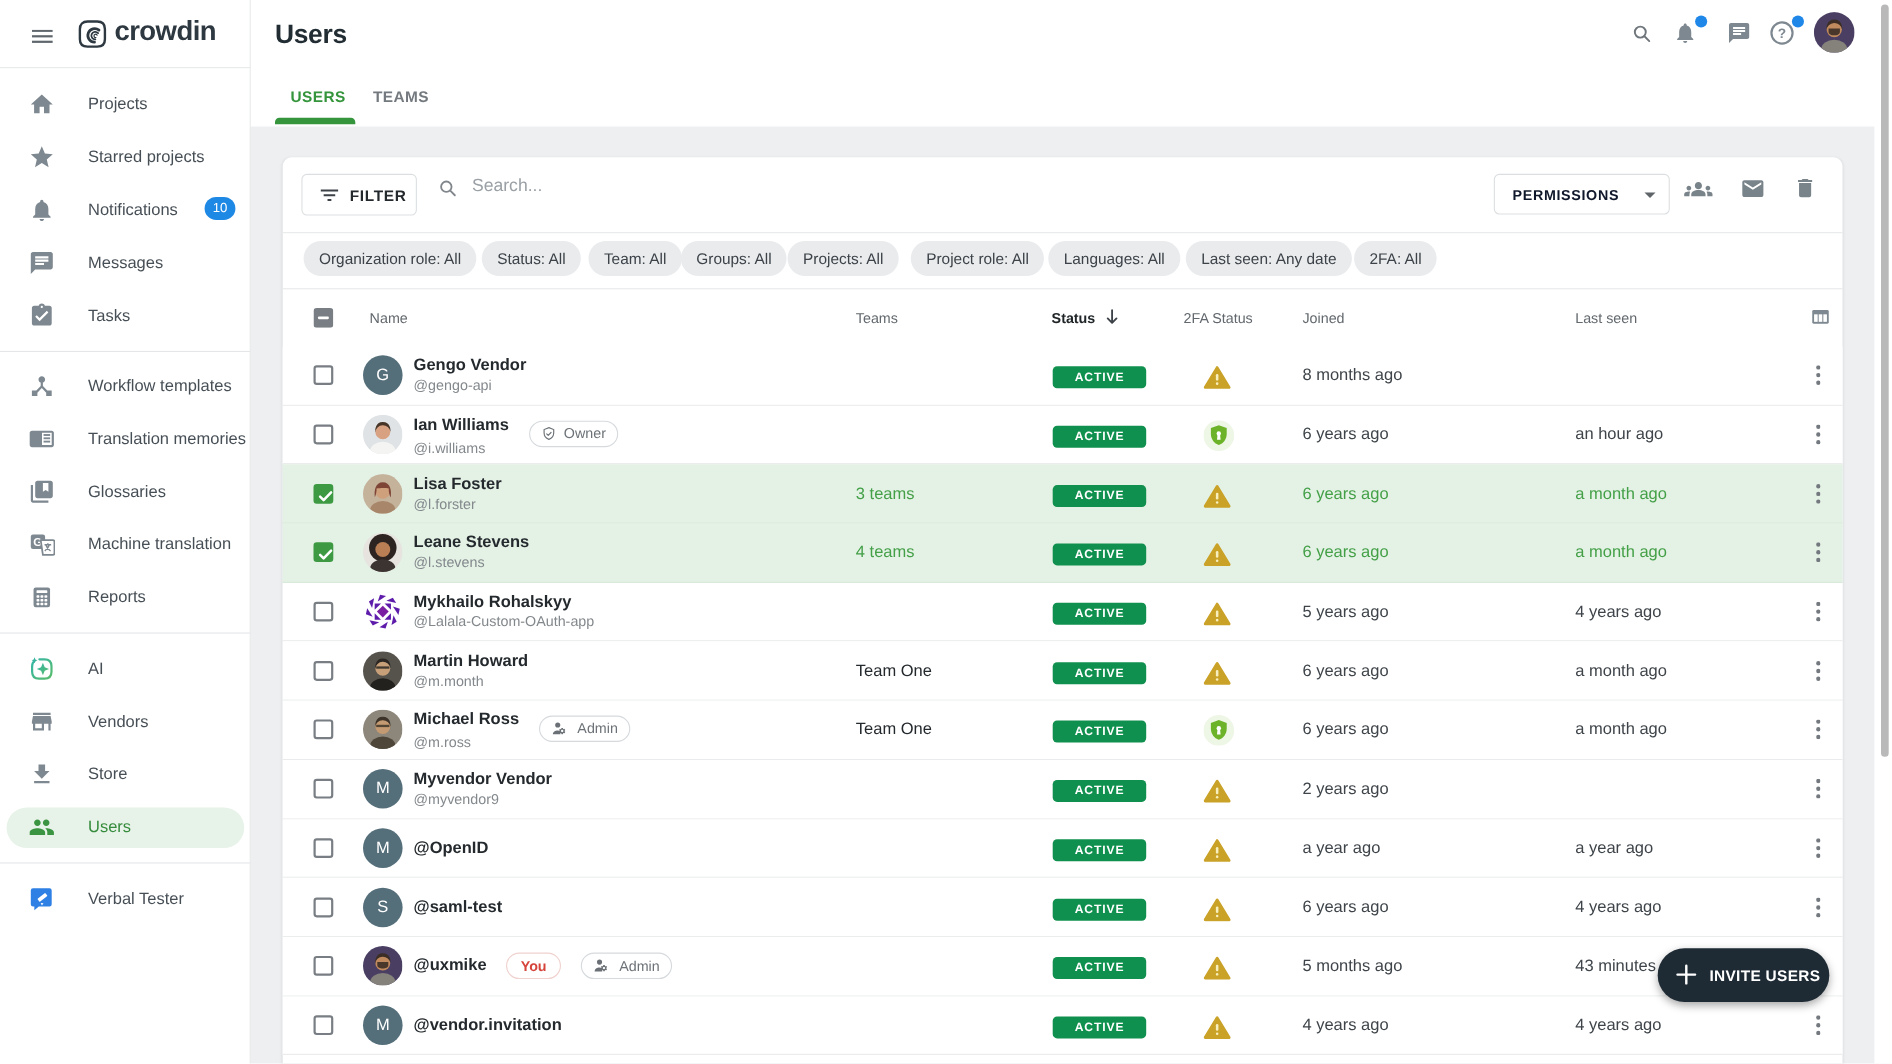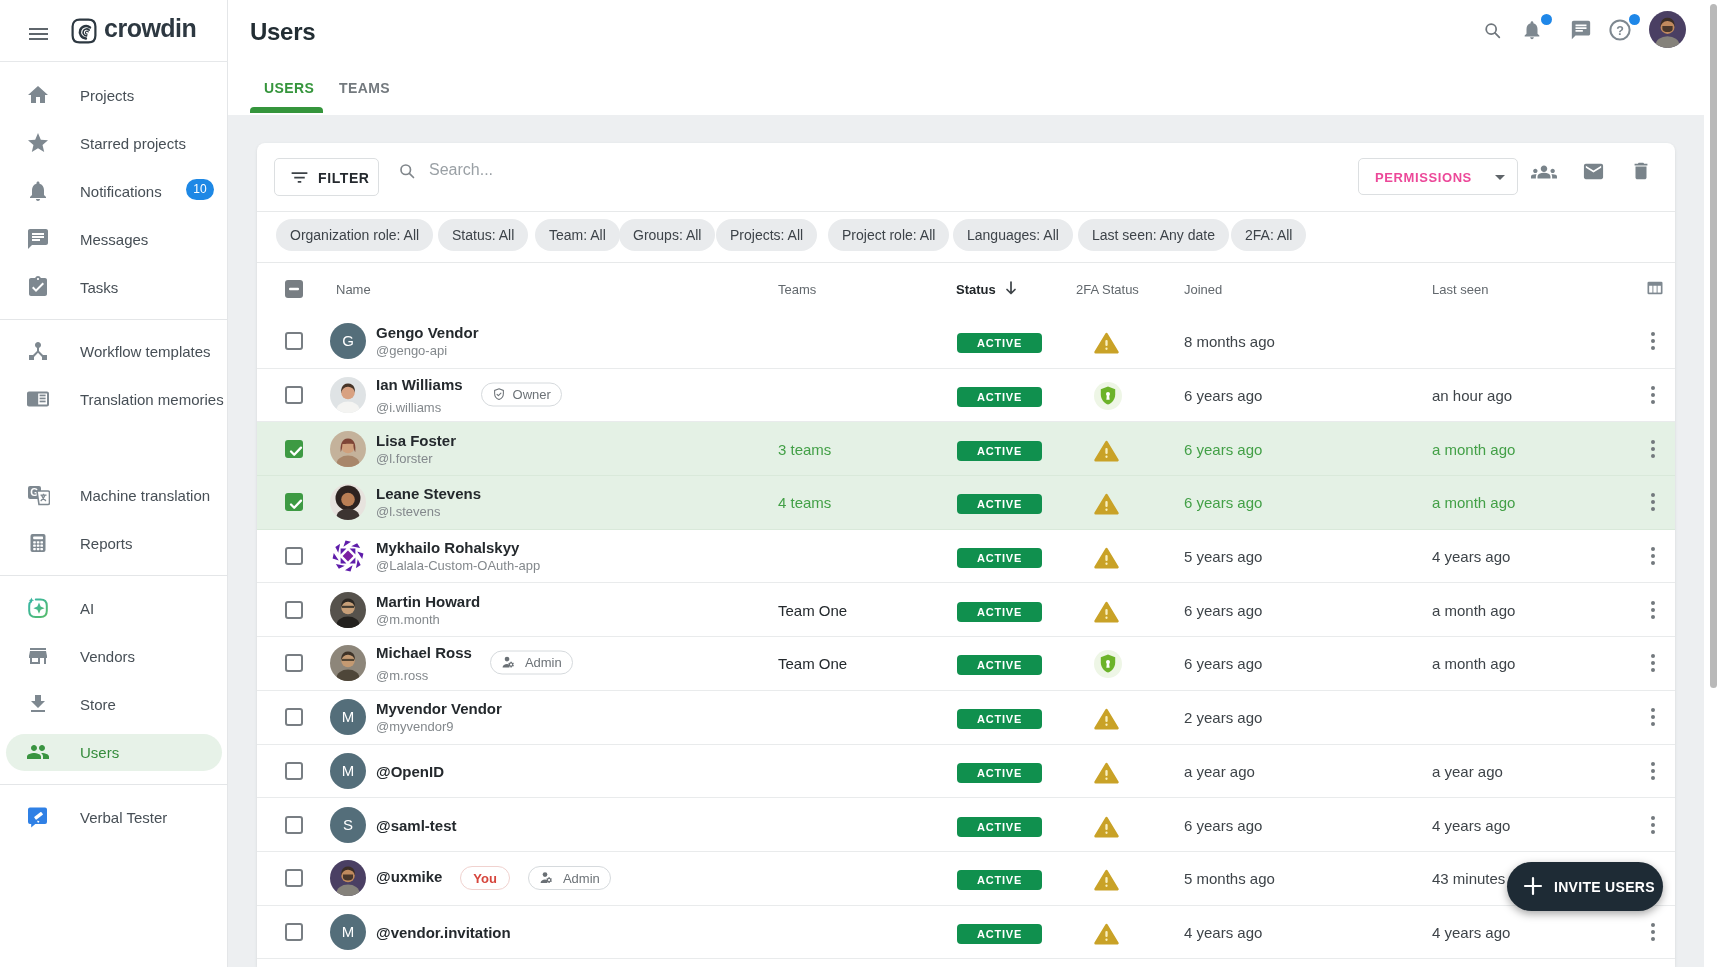--- a/index.html
+++ b/index.html
@@ -21,21 +21,21 @@
 #tabt{left:339px;color:#73797e;font-weight:700}
 #tabbar{position:absolute;left:250px;top:107px;width:73px;height:6px;background:#35953c;border-radius:4px 4px 0 0}
 
 #content{position:absolute;left:228px;top:115px;width:1492px;height:852px;background:#edeff1}
 #card{position:absolute;left:257px;top:143px;width:1418px;height:824px;background:#fff;border-radius:8px 8px 0 0;box-shadow:0 1px 3px rgba(60,64,67,.12)}
 
 #filterbtn{position:absolute;left:17px;top:15px;width:105px;height:38px;border:1px solid #dcdfe1;border-radius:5px;background:#fff}
 #filterbtn .t{position:absolute;left:43px;top:11px;font-size:14px;font-weight:700;letter-spacing:0.6px;color:#24292e}
 #searchph{position:absolute;left:172px;top:18px;font-size:16px;color:#9aa0a5}
 #permbtn{position:absolute;left:1101px;top:15px;width:160px;height:37px;border:1px solid #dcdfe1;border-radius:5px;background:#fff}
-#permbtn .t{position:absolute;left:16px;top:11px;font-size:13px;font-weight:700;letter-spacing:0.6px;color:#ec4899}
+#permbtn .t{position:absolute;left:16px;top:11px;font-size:13px;font-weight:700;letter-spacing:0.6px;color:#0f172a}
 #permbtn .car{position:absolute;right:12px;top:16px;width:0;height:0;border-left:5px solid transparent;border-right:5px solid transparent;border-top:5px solid #5f6469}
 .tbline{position:absolute;left:0;width:1418px;border-top:1px solid #e7e9ea}
 
 .chip{position:absolute;top:76px;height:32px;line-height:32px;border-radius:16px;background:#e9ebed;color:#3d4349;font-size:14px;padding:0 14px;white-space:nowrap}
 
 .th{position:absolute;top:0;font-size:13px;color:#62686d;white-space:nowrap}
 #thead{position:absolute;left:0;top:119px;width:1418px;height:53px}
 
 #rows{position:absolute;left:0;top:172px;width:1418px}
 .row{position:relative;width:1418px;height:53.7px;border-bottom:1px solid #e9ebec;background:#fff}
@@ -117,20 +117,26 @@
       <div class="lb" style="">Workflow templates</div>
     </div>
 <div class="navitem" style="top:375px">
       <div class="ic"><svg width="24" height="24" viewBox="0 0 24 24" style="">
           <path d="M21 4.5H3c-1.1 0-2 .9-2 2v11c0 1.1.9 2 2 2h18c1.1 0 2-.9 2-2v-11c0-1.1-.9-2-2-2zm0 13H12.2v-11H21z" fill="#7e8890"></path>
           <rect x="13.6" y="7.6" width="6" height="1.7" fill="#7e8890"></rect>
           <rect x="13.6" y="10.6" width="6" height="1.7" fill="#7e8890"></rect>
           <rect x="13.6" y="13.6" width="6" height="1.7" fill="#7e8890"></rect>
         </svg></div>
       <div class="lb" style="">Translation memories</div>
+    </div>
+<div class="navitem" style="top:423px">
+      <div class="ic"><svg width="24" height="24" viewBox="0 0 24 24" style="">
+          <path d="M4 6H2v14c0 1.1.9 2 2 2h14v-2H4V6zm16-4H8c-1.1 0-2 .9-2 2v12c0 1.1.9 2 2 2h12c1.1 0 2-.9 2-2V4c0-1.1-.9-2-2-2zm-2 10l-2.5-1.5L13 12V4h5v8z" fill="#7e8890"></path>
+        </svg></div>
+      <div class="lb" style="">Glossaries</div>
     </div>
 <div class="navitem" style="top:471px">
       <div class="ic"><svg width="24" height="24" viewBox="0 0 24 24" style="">
           <rect x="2" y="3" width="13" height="13" rx="2" fill="#7e8890"></rect>
           <text x="8.4" y="13.2" font-family="Liberation Sans" font-size="10.5" font-weight="bold" fill="#fff" text-anchor="middle">G</text>
           <path d="M11 8h11a1.5 1.5 0 011.5 1.5V20a1.5 1.5 0 01-1.5 1.5H13L11 8z" fill="#fff" stroke="#7e8890" stroke-width="1.6"></path>
           <path d="M14.5 12.2h6M17.5 10.8v1.6M18.9 12.3c-.7 2.2-2.2 4-4.2 5.6M15.6 12.3c.8 2.5 2.3 4.3 4.4 5.6" stroke="#7e8890" stroke-width="1.3" fill="none"></path>
         </svg></div>
       <div class="lb" style="">Machine translation</div>
     </div>

